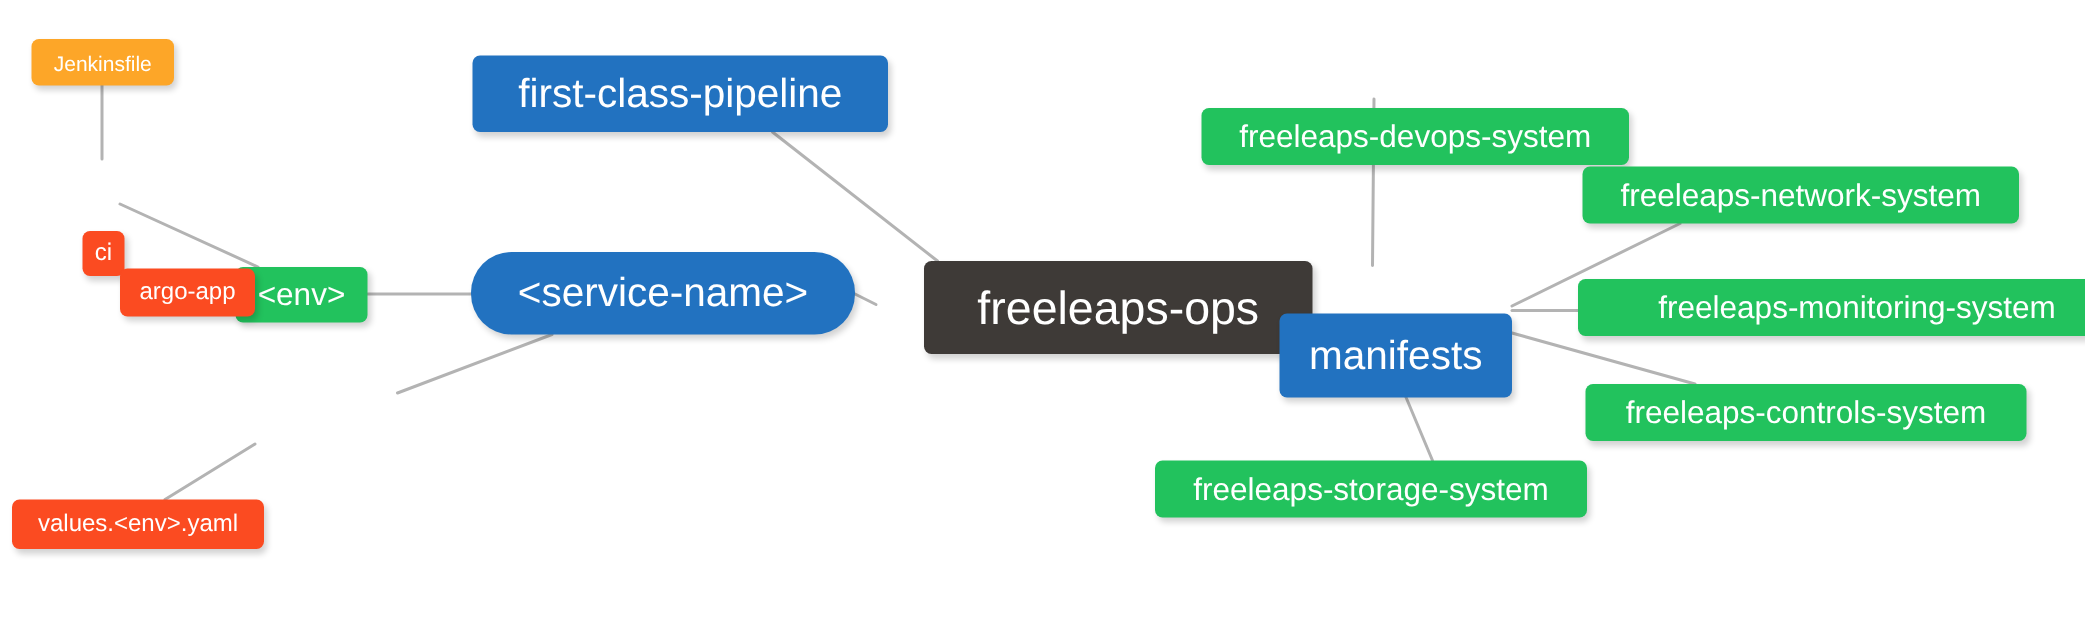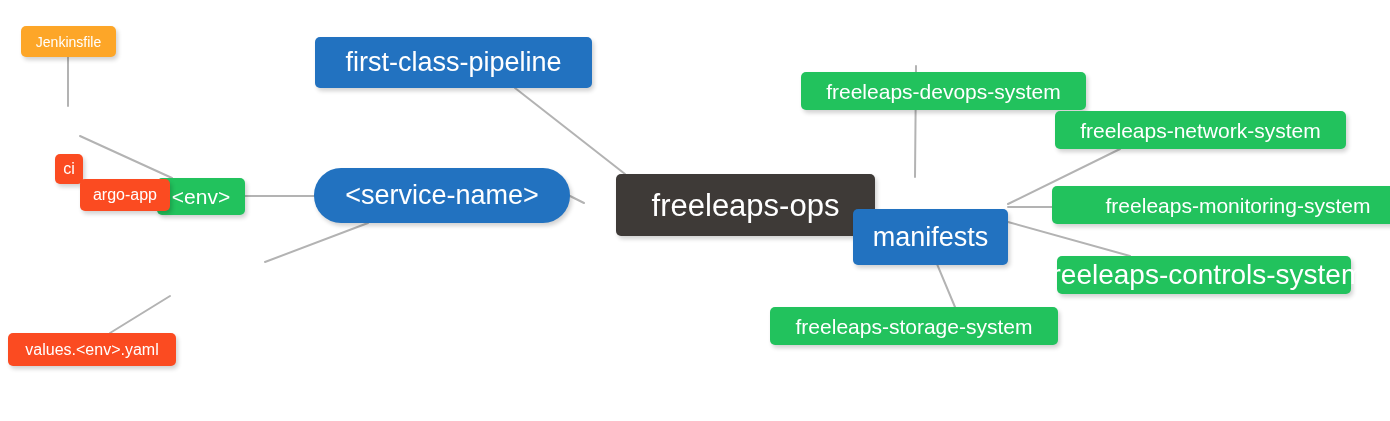--- a/index.html
+++ b/index.html
@@ -110,21 +110,21 @@
       </div>
       <div class="node n-green" style="left: 801px; top: 28px; width: 285px; height: 38px; font-size: 21px; background: rgb(34, 194, 93); margin-top: 44px;">
         <span class="node-label">freeleaps-devops-system</span>
       </div>
       <div class="node n-green" style="left: 1055px; top: 111px; width: 291px; height: 38px; font-size: 21px; background: rgb(34, 194, 93);">
         <span class="node-label">freeleaps-network-system</span>
       </div>
       <div class="node n-green" style="left: 1052px; top: 186px; width: 372px; height: 38px; font-size: 21px; background: rgb(34, 194, 93);">
         <span class="node-label">freeleaps-monitoring-system</span>
       </div>
-      <div class="node n-green" style="left: 1057px; top: 256px; width: 294px; height: 38px; font-size: 28px; background: rgb(34, 194, 93);">
+      <div class="node n-green" style="left: 1057px; top: 256px; width: 294px; height: 38px; font-size: 21px; background: rgb(34, 194, 93);">
         <span class="node-label">freeleaps-controls-system</span>
       </div>
       <div class="node n-green" style="left: 770px; top: 307px; width: 288px; height: 38px; font-size: 21px; background: rgb(34, 194, 93);">
         <span class="node-label">freeleaps-storage-system</span>
       </div>
     </div>
 
 </div>
 
 </body></html>

